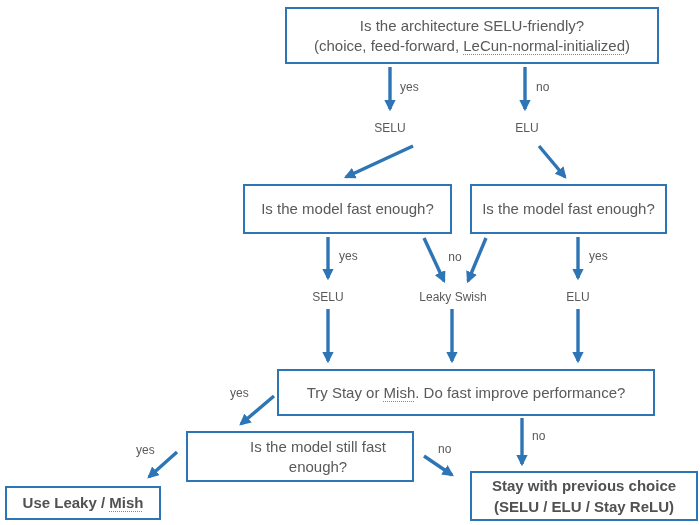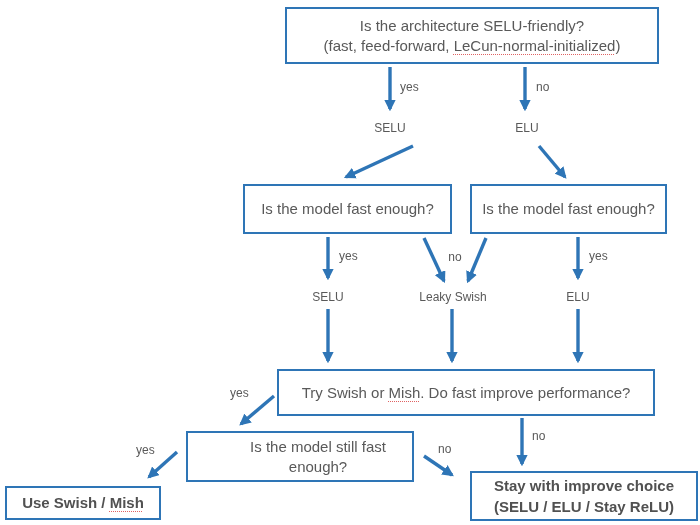--- a/index.html
+++ b/index.html
@@ -70,44 +70,44 @@
       <line x1="578" y1="309" x2="578" y2="361" marker-end="url(#ah)"></line>
       <line x1="274" y1="396" x2="241" y2="424" marker-end="url(#ah)"></line>
       <line x1="522" y1="418" x2="522" y2="464" marker-end="url(#ah)"></line>
       <line x1="177" y1="452" x2="149" y2="477" marker-end="url(#ah)"></line>
       <line x1="424" y1="456" x2="452" y2="475" marker-end="url(#ah)"></line>
     </g>
   </svg>
 
   <div class="box" style="left:285px; top:7px; width:374px; height:57px;">
     <div class="bline">Is the architecture SELU-friendly?</div>
-    <div class="bline"><span>(fast, feed-forward, </span><span class="sp">LeCun-normal-initialized</span><span>)</span></div>
+    <div class="bline"><span>(choice, feed-forward, </span><span class="sp">LeCun-normal-initialized</span><span>)</span></div>
   </div>
 
   <div class="box" style="left:243px; top:184px; width:209px; height:50px;">
     <div>Is the model fast enough?</div>
   </div>
   <div class="box" style="left:470px; top:184px; width:197px; height:50px;">
     <div>Is the model fast enough?</div>
   </div>
 
   <div class="box" style="left:277px; top:369px; width:378px; height:47px;">
-    <div class="bline"><span>Try Swish or </span><span class="sp">Mish</span><span>. Do fast improve performance?</span></div>
+    <div class="bline"><span>Try Stay or </span><span class="sp">Mish</span><span>. Do fast improve performance?</span></div>
   </div>
 
   <div class="box" style="left:186px; top:431px; width:228px; height:51px;padding-left:36px;">
     <div>Is the model still fast enough?</div>
   </div>
 
   <div class="box bold" style="left:5px; top:486px; width:156px; height:34px;">
-    <div class="bline"><span>Use Swish / </span><span class="sp">Mish</span></div>
+    <div class="bline"><span>Use Leaky / </span><span class="sp">Mish</span></div>
   </div>
 
   <div class="box bold" style="left:470px; top:471px; width:228px; height:50px; line-height:21px;">
-    <div>Stay with improve choice</div>
+    <div>Stay with previous choice</div>
     <div>(SELU / ELU / Stay ReLU)</div>
   </div>
 
   <span class="lbl" style="left:400px; top:78px;">yes</span>
   <span class="lbl" style="left:536px; top:78px;">no</span>
   <span class="lbl c" style="left:390px; top:119px;">SELU</span>
   <span class="lbl c" style="left:527px; top:119px;">ELU</span>
   <span class="lbl" style="left:339px; top:247px;">yes</span>
   <span class="lbl c" style="left:455px; top:248px;">no</span>
   <span class="lbl" style="left:589px; top:247px;">yes</span>

